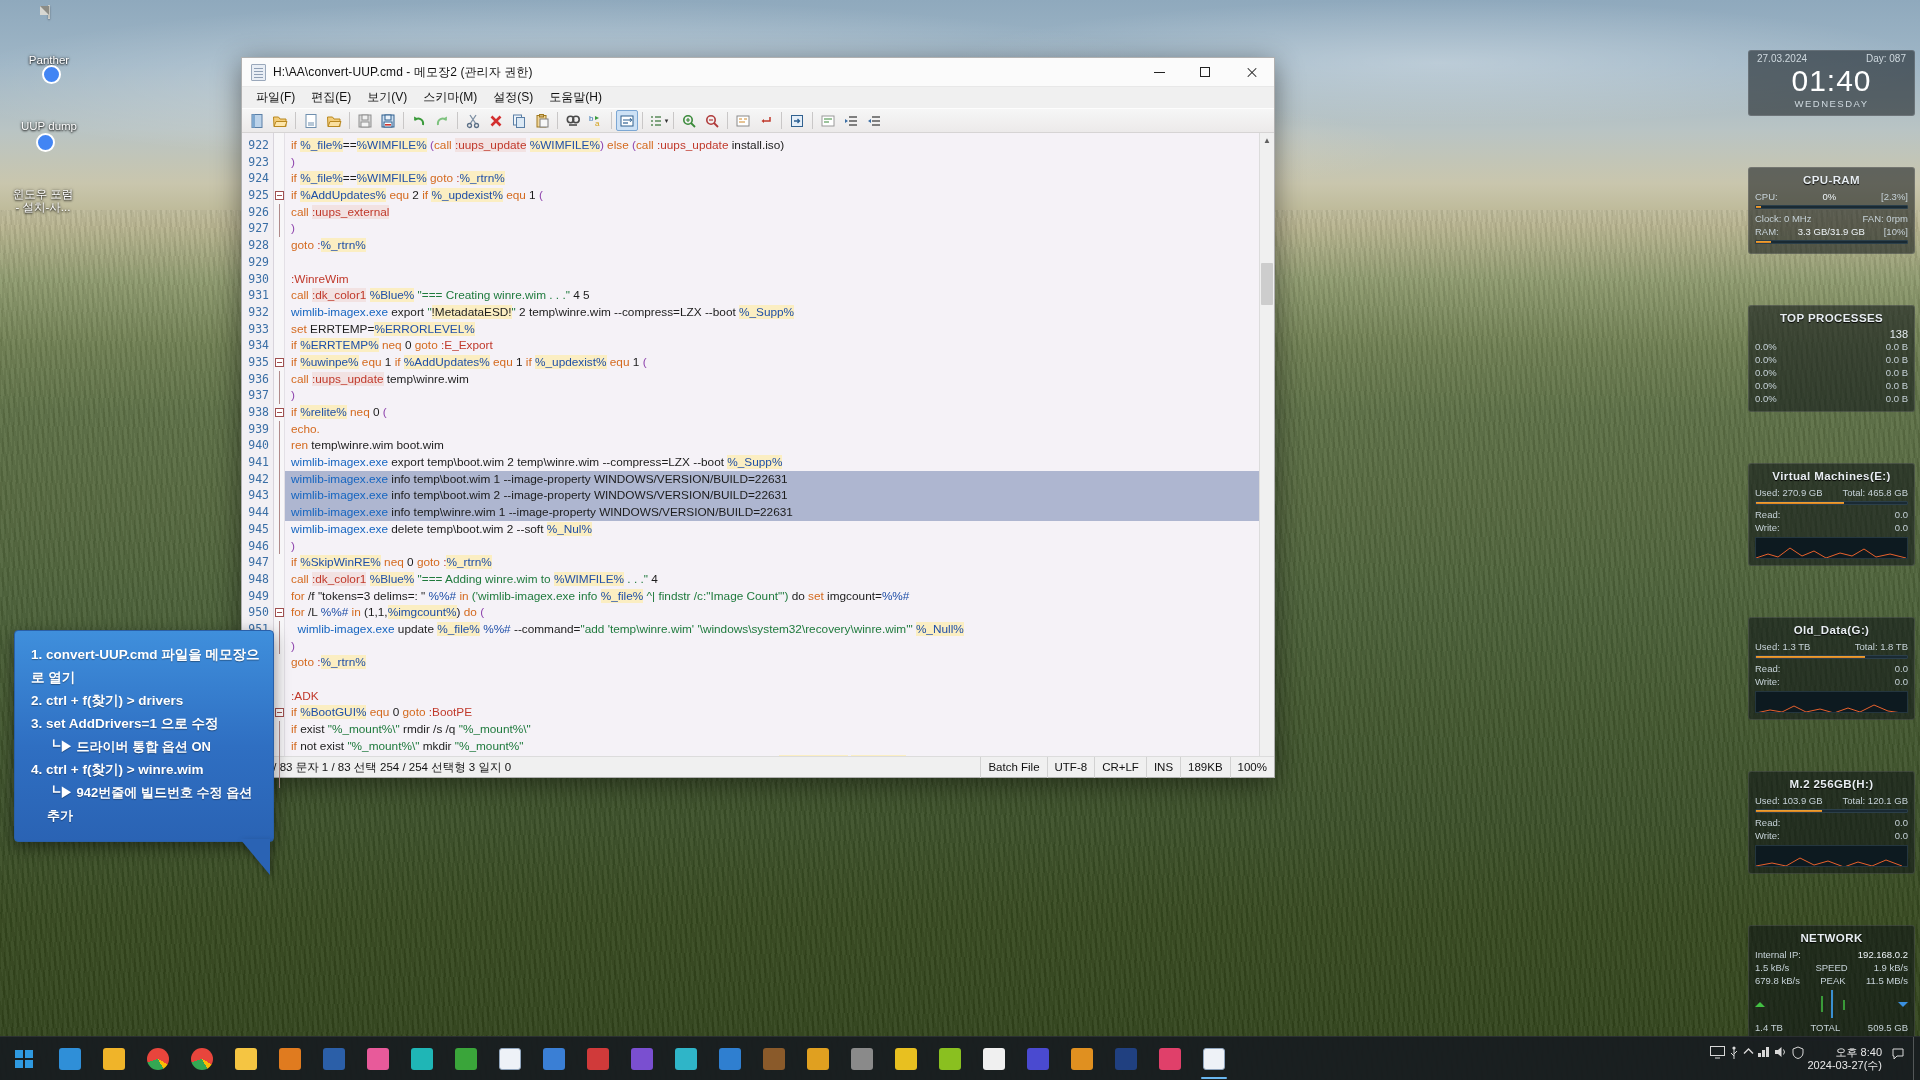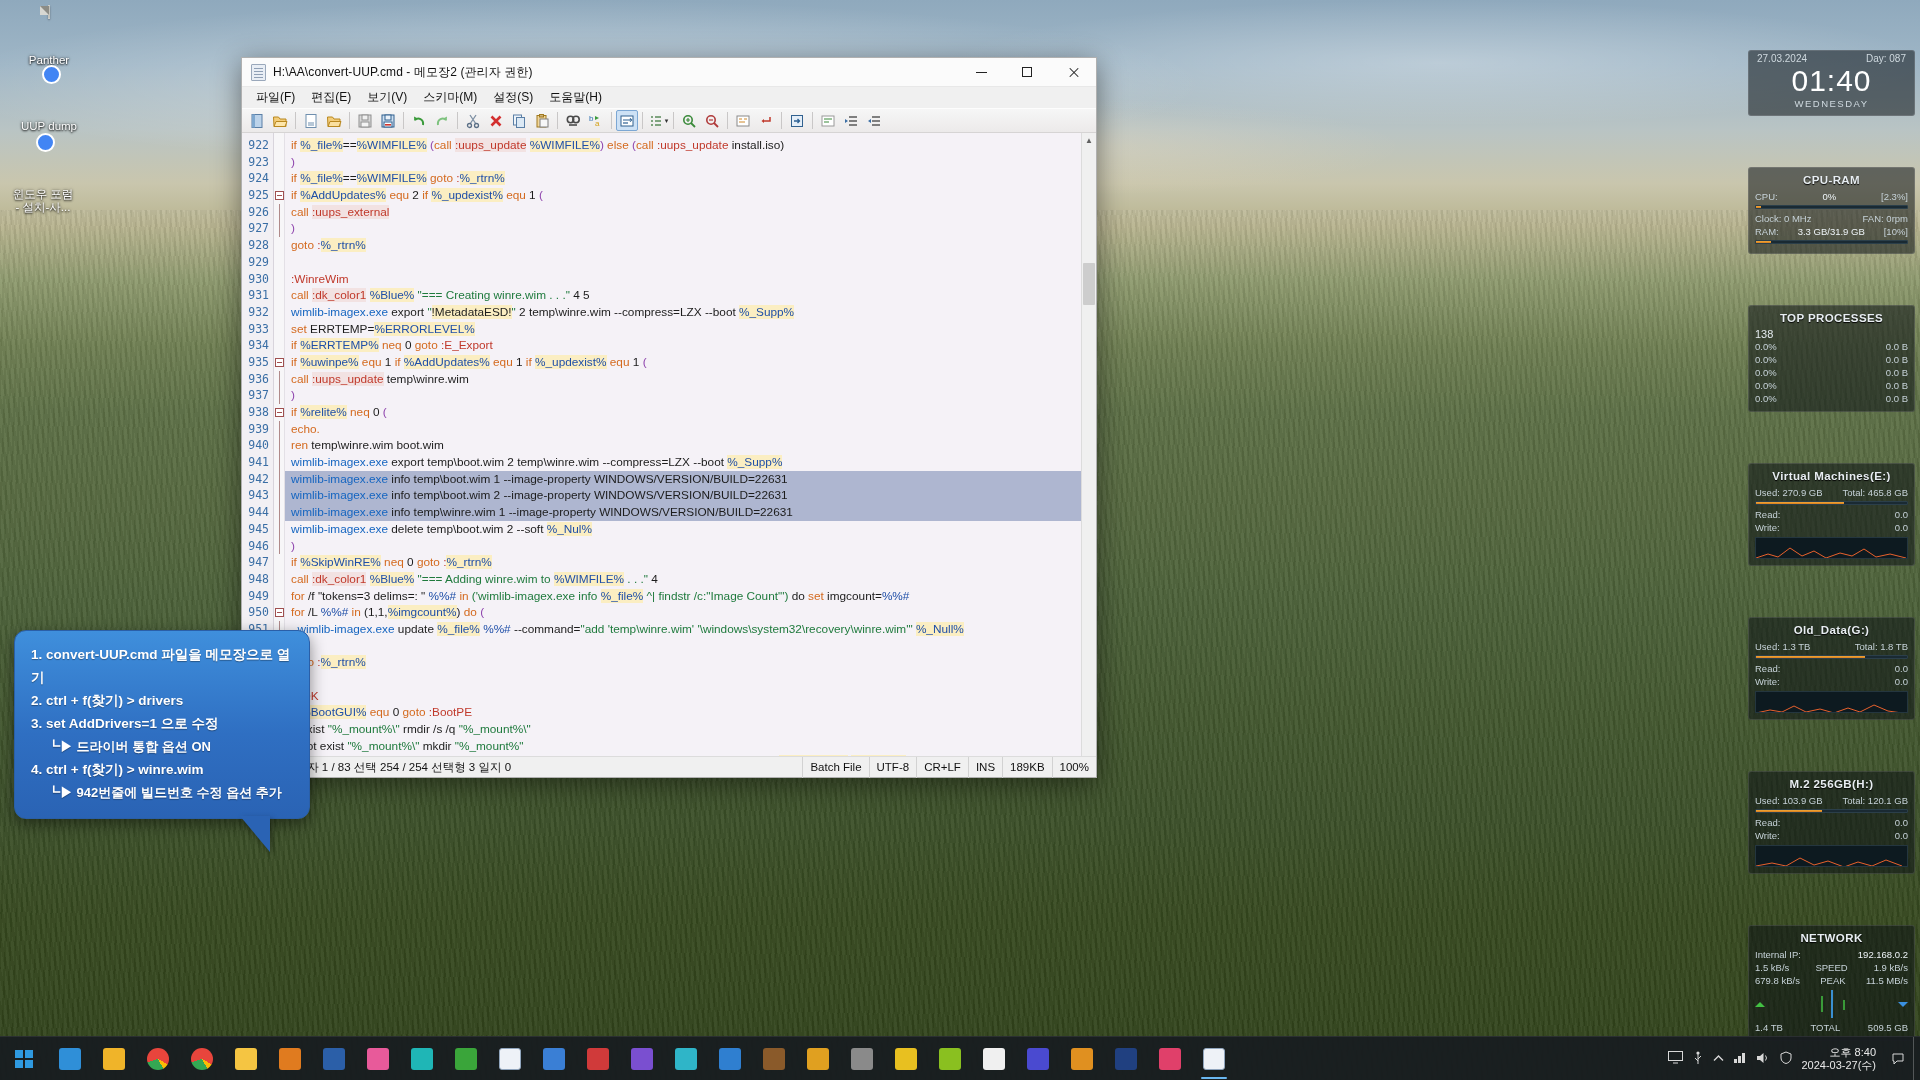--- a/index.html
+++ b/index.html
@@ -54,21 +54,21 @@
   .doc-ico:after{content:"";position:absolute;right:0;top:0;border-width:0 9px 9px 0;border-style:solid;border-color:#d7d7d2 #8c8c86;}
 
   .chrome-ico{width:38px;height:38px;margin:3px auto 0;border-radius:50%;
     background:conic-gradient(#e8453c 0 33%, #fbbc05 33% 42%, #34a853 42% 70%, #e8453c 70% 100%);
     position:relative;box-shadow:0 1px 3px rgba(0,0,0,.5);}
   .chrome-ico:after{content:"";position:absolute;left:50%;top:50%;width:15px;height:15px;margin:-7.5px 0 0 -7.5px;
     border-radius:50%;background:#4285f4;border:2.5px solid #fff;}
 
   
   #np {
-    position: absolute; left: 241px; top: 57px; width: 856px; height: 721px;
+    position: absolute; left: 241px; top: 57px; width: 1034px; height: 721px;
     background: #f0f0f0; border: 1px solid #b0b0b0;
     box-shadow: 0 6px 26px rgba(0,0,0,.45);
     display: flex; flex-direction: column;
     font-family: "Liberation Sans", sans-serif;
   }
   #np-title {
     height: 29px; background: #fbfbfb; display: flex; align-items: center;
     border-bottom: 1px solid #e8e8e8; padding-left: 9px; flex: none;
   }
   #np-title .ticon{
@@ -141,23 +141,23 @@
   #np-status{
     height:21px;background:#f0f0f0;border-top:1px solid #dcdcdc;
     display:flex;align-items:center;font-size:11.5px;color:#111;flex:none;
   }
   #np-status .cell{padding:0 7px;border-right:1px solid #d2d2d2;height:21px;display:flex;align-items:center;}
   #np-status .grow{flex:1;border-right:1px solid #d2d2d2;}
   #np-status .nb{border-right:none;}
 
   
   #callout{
-    position:absolute; left:14px; top:630px; width:296px;
+    position:absolute; left:14px; top:630px; width:260px;
     background:linear-gradient(#3f8fdc,#2f6fc2 55%,#2a63b4);
-    border:1px solid #2a5fa8; border-radius:12px;
+    border:1px solid #2a5fa8; border-radius:4px;
     box-shadow:0 5px 16px rgba(0,0,0,.45);
     padding:12px 12px 14px 16px; color:#fff;
     font-size:13.5px; font-weight:bold; line-height:23px;
     text-shadow:0 1px 1px rgba(0,0,0,.35);
   }
   #callout .tail{
     position:absolute;left:225px;bottom:-34px;width:0;height:0;
     border-style:solid;border-width:36px 0 0 30px;
     border-color:#2a63b4 transparent transparent transparent;
     filter:drop-shadow(2px 3px 3px rgba(0,0,0,.35));
@@ -194,21 +194,21 @@
     position:absolute;left:0;bottom:0;width:1920px;height:44px;
     background:rgba(24,28,32,.93); display:flex; align-items:center;
     border-top:1px solid rgba(255,255,255,.08);
   }
   #start{width:48px;height:44px;display:flex;align-items:center;justify-content:center;}
   .winlogo{width:18px;height:18px;display:grid;grid-template-columns:1fr 1fr;grid-template-rows:1fr 1fr;gap:2px;}
   .winlogo i{background:#2f9ae0;display:block;}
   .tbicon{width:44px;height:44px;display:flex;align-items:center;justify-content:center;position:relative;}
   .tbicon.active:after{content:"";position:absolute;left:9px;right:9px;bottom:2px;height:2px;background:#6ab7f0;border-radius:1px;}
   .sq{width:22px;height:22px;border-radius:3px;}
-  #tray{margin-left:auto;display:flex;align-items:center;gap:9px;padding-right:8px;color:#e6e6e6;font-size:10.5px;}
+  #tray{margin-left:auto;display:flex;align-items:flex-start;gap:3px;padding-right:8px;color:#e6e6e6;font-size:10.5px;}
   #clockarea{text-align:right;line-height:13px;font-size:11px;color:#e9e9e9;padding-right:6px;}
   #showdesk{width:7px;height:44px;border-left:1px solid rgba(255,255,255,.25);}
 </style>
 </head>
 <body>
 
 <div id="desktop"></div>
 
 <div class="desk-icon" style="left:6px;top:6px;">
   <span class="glyph"><span class="doc-ico"></span></span>
@@ -608,21 +608,21 @@
       <span class="v">3.3 GB/31.9 GB</span>
       <span>[10%]</span>
       </div>
     <div class="bar">
         <i style="width:10%"></i>
       </div>
   </div>
 
   <div class="gad">
     <div class="gtitle">TOP PROCESSES</div>
-    <div style="text-align:left;font-size:11px;color:#e4ebef">138</div>
+    <div style="text-align:right;font-size:11px;color:#e4ebef">138</div>
     <div class="proc-rows">
         <div class="grow">
           <span>0.0%</span>
           <span>0.0 B</span>
         </div>
         <div class="grow">
           <span>0.0%</span>
           <span>0.0 B</span>
         </div>
         <div class="grow">

